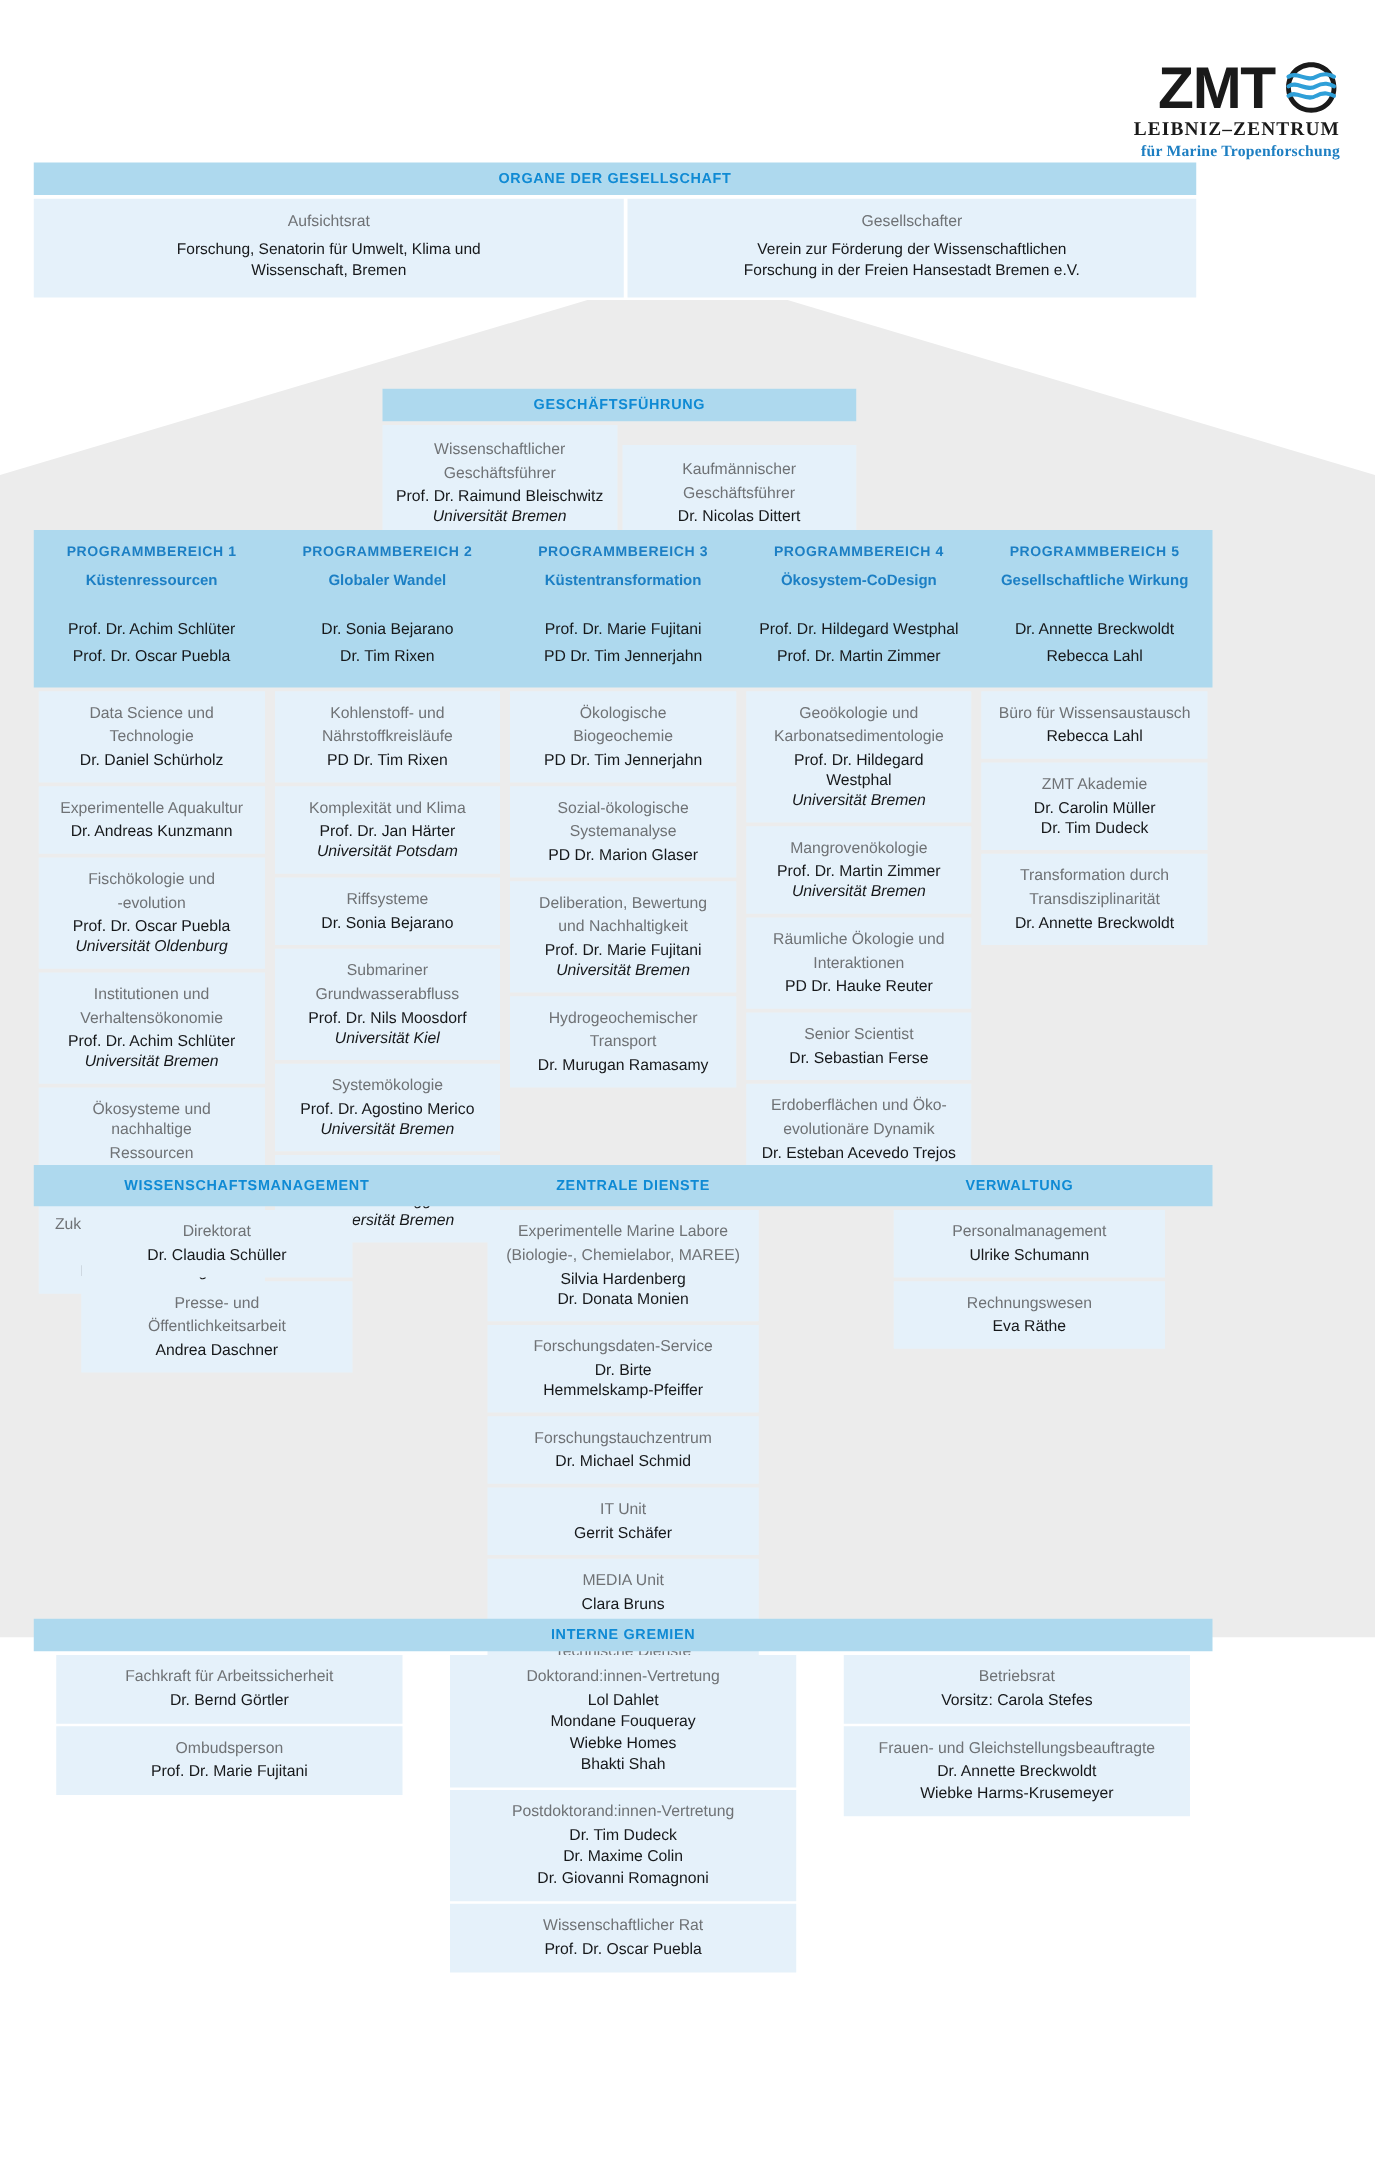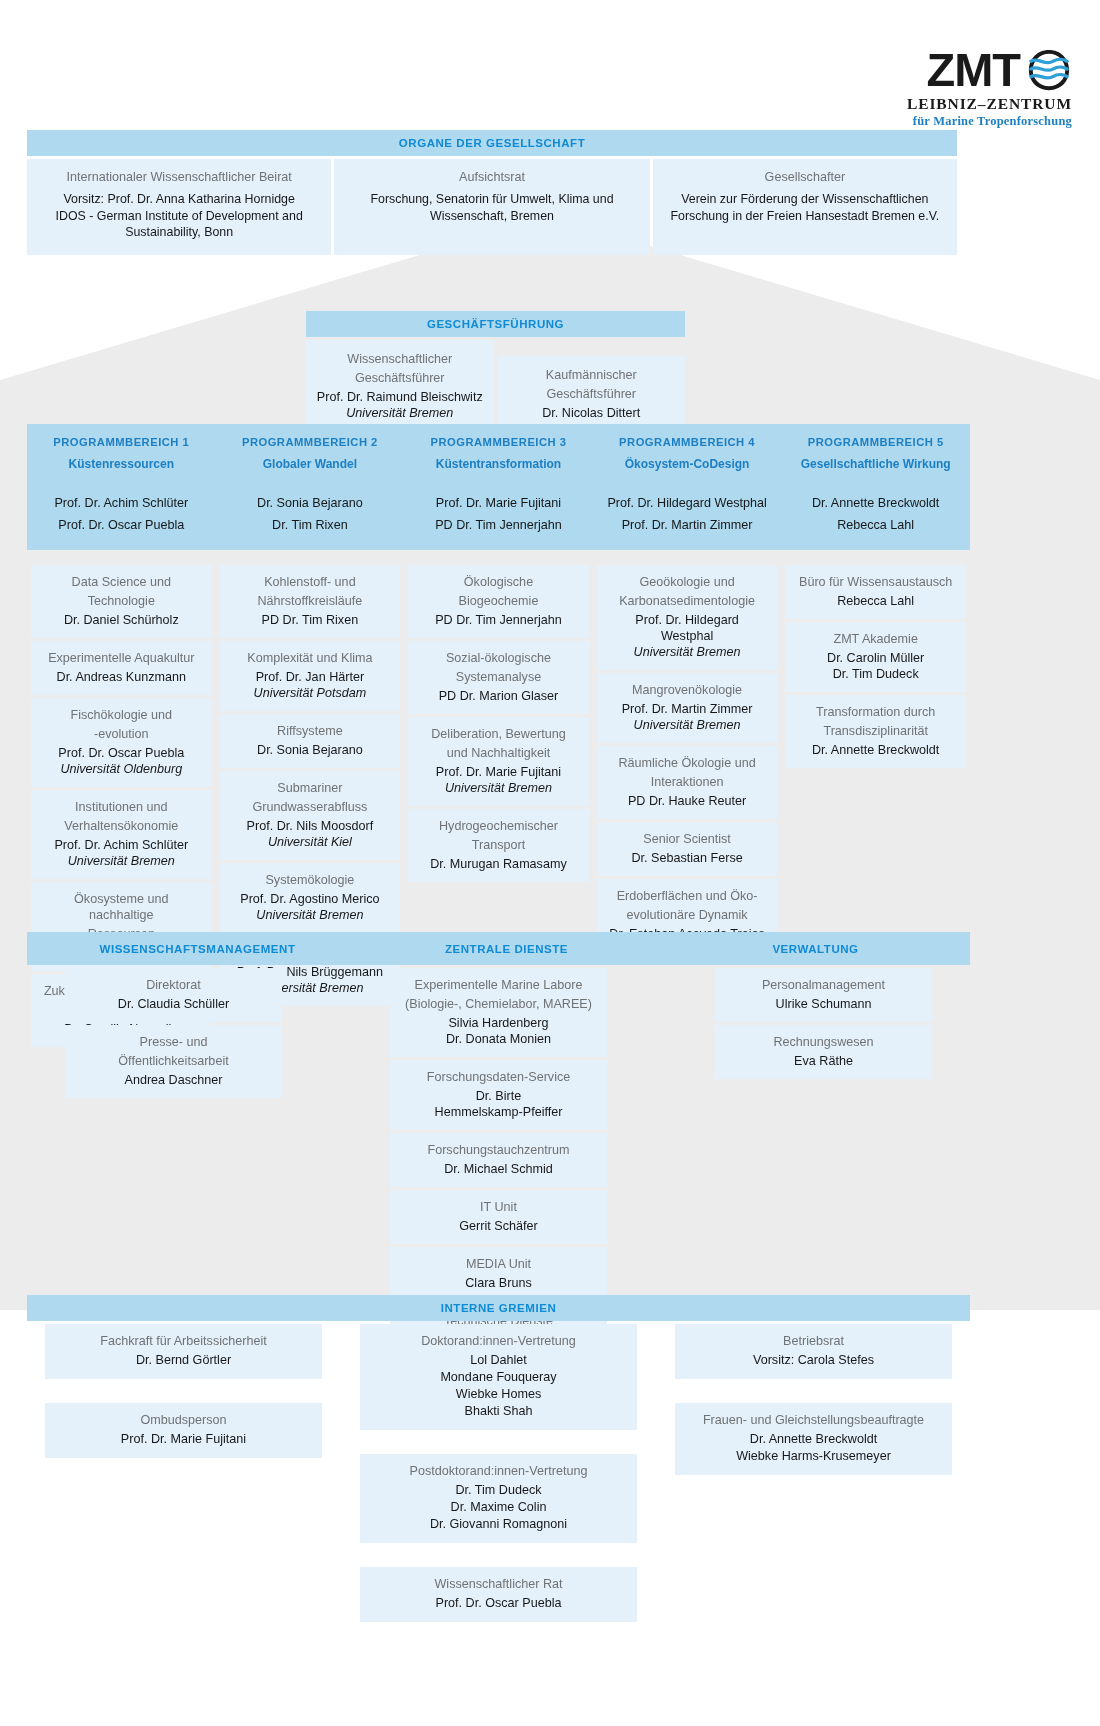--- a/index.html
+++ b/index.html
@@ -164,21 +164,21 @@
     font-size: 12px;
     font-weight: 700;
     margin-bottom: 21px;
   }
   .pb-lead {
     color: #16181a;
     font-size: 12.6px;
     line-height: 22px;
   }
 
-  .pb-body { display: flex; margin-top: 15px; }
+  .pb-body { display: flex; margin-top: 3px; }
   .pb-col { flex: 1; padding: 0 4px; }
   .pb-col .box { margin-bottom: 3px; }
 
   
   .mgmt {
     position: absolute;
     left: 27px;
     top: 932px;
     width: 943px;
   }
@@ -206,21 +206,21 @@
 
   
   .gremien {
     position: absolute;
     left: 27px;
     top: 1295px;
     width: 943px;
   }
   .gremien-body { display: flex; margin-top: 3px; }
   .gremien-col { flex: 1; padding: 0 8px; }
-  .gremien-col .box { margin-bottom: 24px; }
+  .gremien-col .box { margin-bottom: 2px; }
   .gremien-col.left { padding: 0 18px 0 18px; }
   .gremien-col.mid { padding: 0 20px; }
   .gremien-col.right { padding: 0 18px; }
   .gremien-col .box-name { line-height: 17px; }
 </style>
 </head>
 <body>
 
 <svg class="pyramid" viewBox="0 0 1100 1070" preserveAspectRatio="none" aria-hidden="true">
   <polygon points="470,0 630,0 1100,140 1100,1070 0,1070 0,140" fill="#ececec"></polygon>
@@ -240,26 +240,20 @@
       </svg>
     </div>
     <div class="logo-sub1">LEIBNIZ–ZENTRUM</div>
     <div class="logo-sub2">für Marine Tropenforschung</div>
   </div>
 
   <section class="organe">
     <div class="band">ORGANE DER GESELLSCHAFT</div>
     <div class="organe-cols">
 
-      <div class="organe-col">
-        <div class="box-title">Internationaler Wissenschaftlicher Beirat</div>
-        <div class="box-name">Vorsitz: Prof. Dr. Anna Katharina Hornidge</div>
-        <div class="box-name">IDOS - German Institute of Development and</div>
-        <div class="box-name">Sustainability, Bonn</div>
-      </div>
 
       <div class="organe-col wide">
         <div class="box-title">Aufsichtsrat</div>
         <div class="box-name">Forschung, Senatorin für Umwelt, Klima und</div>
         <div class="box-name">Wissenschaft, Bremen</div>
       </div>
 
       <div class="organe-col">
         <div class="box-title">Gesellschafter</div>
         <div class="box-name">Verein zur Förderung der Wissenschaftlichen</div>

